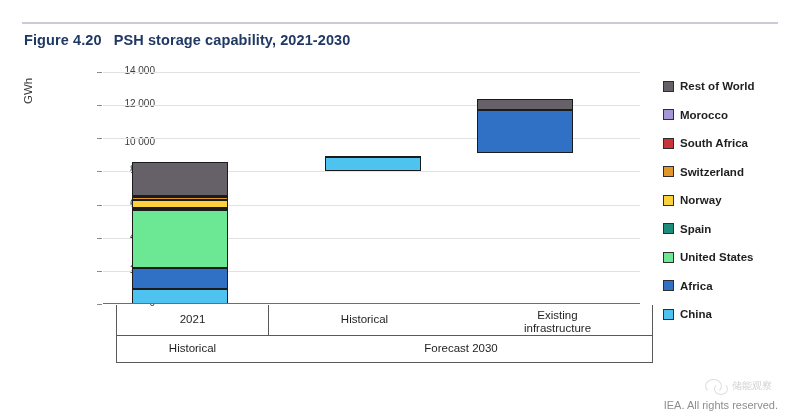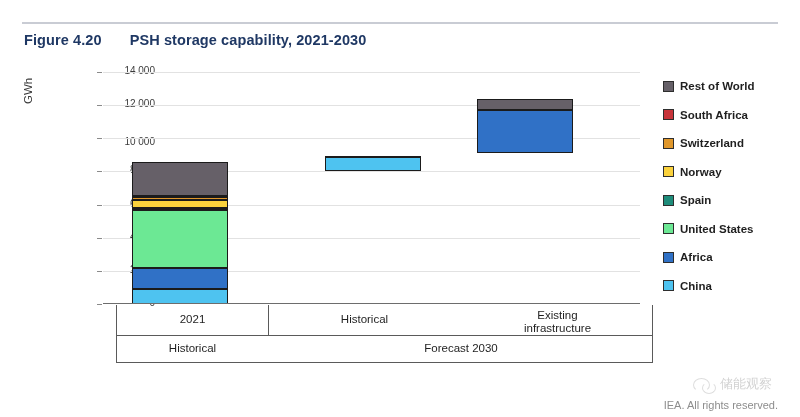--- a/index.html
+++ b/index.html
@@ -13,21 +13,21 @@
   }
   .top-rule{
     position:absolute;left:22px;top:22px;width:756px;height:2px;
     background:#c9ccd4;
   }
   .fig-title{
     position:absolute;left:24px;top:32px;
     font-size:14.5px;font-weight:bold;color:#1f3864;
     letter-spacing:0.1px;white-space:nowrap;
   }
-  .fig-title .num{margin-right:28px;}
+  .fig-title .num{margin-right:12px;}
 
   
   .plot{
     position:absolute;
     left:103px;top:72px;width:537px;height:232px;
   }
   .gridline{
     position:absolute;left:0;width:100%;height:1px;background:#e2e2e2;
   }
   .axis-base{
@@ -86,21 +86,21 @@
   
   .credit{
     position:absolute;right:22px;bottom:6px;
     font-size:11px;color:#8d8d8d;white-space:nowrap;
   }
   .watermark{
     position:absolute;right:28px;bottom:24px;
     display:flex;align-items:center;gap:5px;
     opacity:.45;
   }
-  .wm-text{font-size:13px;color:#9a9a9a;white-space:nowrap;}
+  .wm-text{font-size:10px;color:#9a9a9a;white-space:nowrap;}
   .wm-icon{width:22px;height:15px;position:relative;}
   .wm-icon .b1{
     position:absolute;left:0;top:1px;width:15px;height:12px;border-radius:50%;
     border:1.4px solid #b5b5b5;border-bottom-color:transparent;
   }
   .wm-icon .b2{
     position:absolute;left:9px;top:5px;width:12px;height:10px;border-radius:50%;
     border:1.4px solid #b5b5b5;border-top-color:transparent;
   }
 </style>
@@ -182,20 +182,24 @@
   <div class="xlabel" style="left:0px;top:37px;width:151px;">Historical</div>
   <div class="xlabel" style="left:151px;top:37px;width:386px;text-align:center;">Forecast 2030</div>
 </div>
 
 <div class="legend" id="legend">
     <div class="legend-row">
       <span class="swatch" style="background: rgb(102, 96, 104);"></span>
       <span class="legend-label">Rest of World</span>
     </div>
     <div class="legend-row">
+      <span class="swatch" style="background: rgb(165, 150, 216);"></span>
+      <span class="legend-label">Morocco</span>
+    </div>
+    <div class="legend-row">
       <span class="swatch" style="background: rgb(200, 52, 58);"></span>
       <span class="legend-label">South Africa</span>
     </div>
     <div class="legend-row">
       <span class="swatch" style="background: rgb(224, 151, 43);"></span>
       <span class="legend-label">Switzerland</span>
     </div>
     <div class="legend-row">
       <span class="swatch" style="background: rgb(251, 210, 60);"></span>
       <span class="legend-label">Norway</span>

